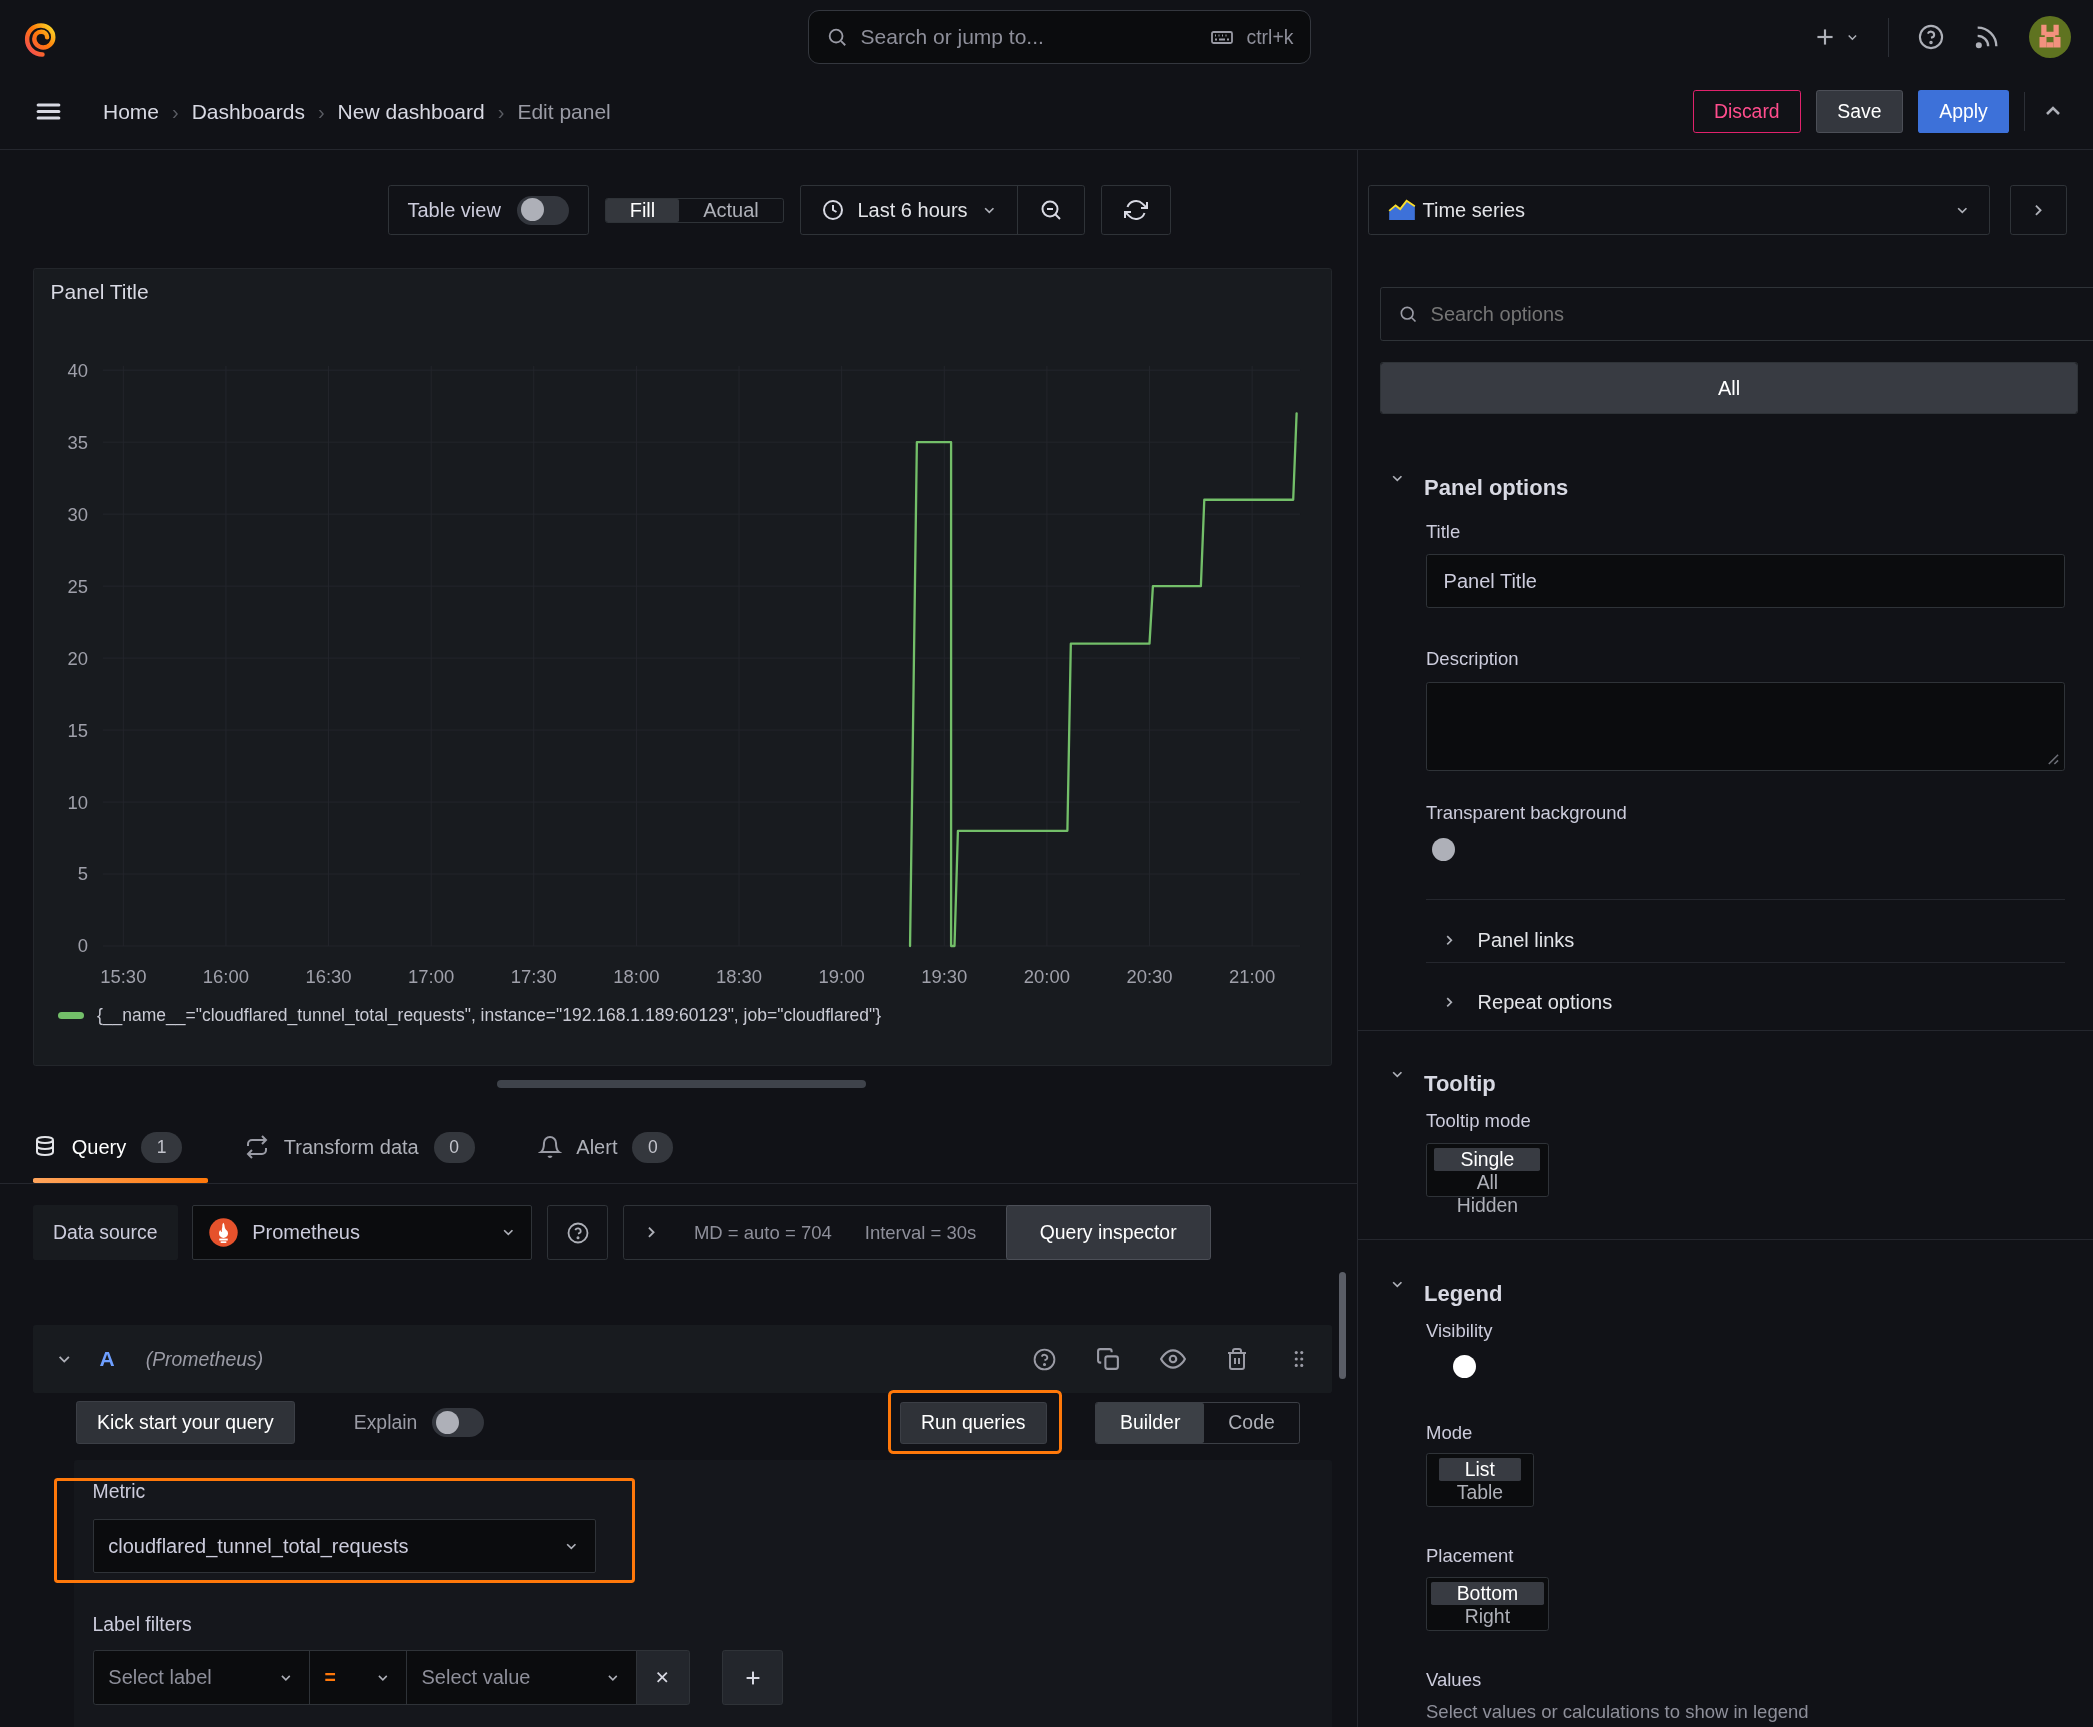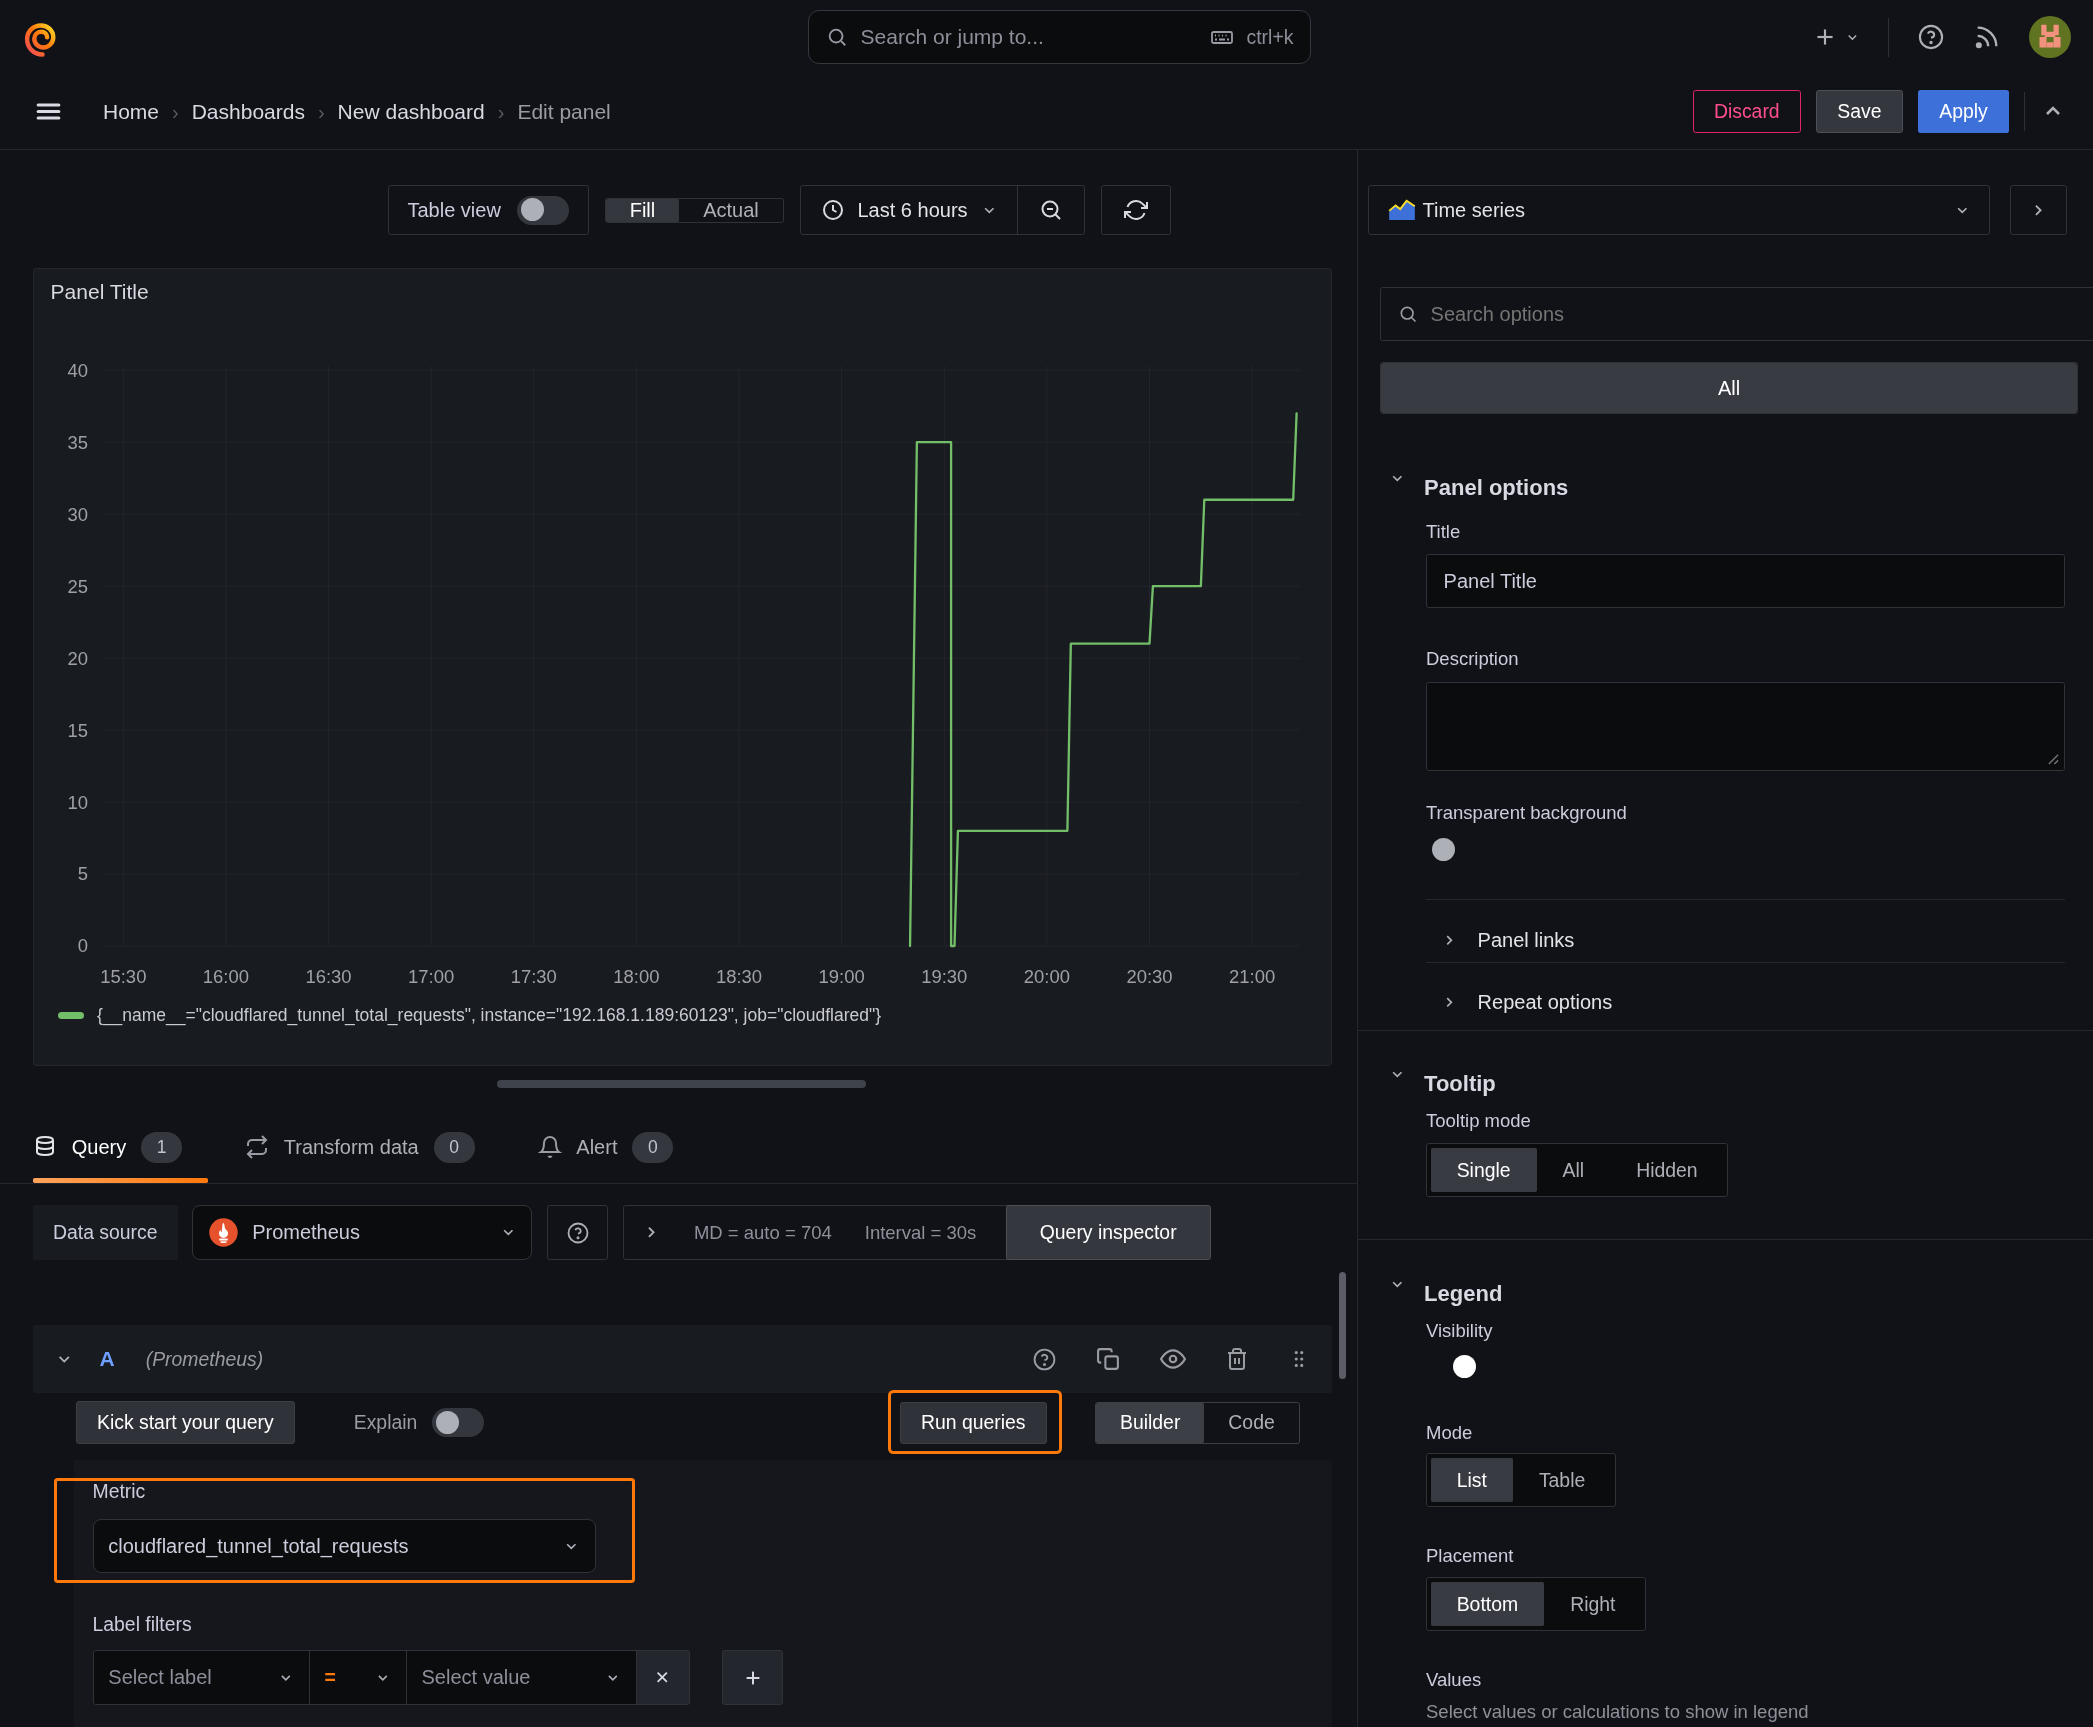--- a/index.html
+++ b/index.html
@@ -58,21 +58,21 @@
   .tab .lab { font-size:20px; color:#aeb0b8; }
   .tab.active .lab { color:#fff; }
   .tab.active .ico { color:#e3e4e8; }
   .tab.active::after { content:""; position:absolute; left:0; right:0; bottom:0; height:4.6px; border-radius:1.8px;
     background:linear-gradient(90deg,#ffa45c,#ff780a); }
   .badge { min-width:41px; height:31px; border-radius:15.7px; background:#34373d; color:#c3c4cc; font-size:17.5px;
     display:inline-flex; align-items:center; justify-content:center; padding:0 11px; }
 
   
   .chip { height:55px; background:#181b1f; border-radius:2.8px; display:flex; align-items:center; padding:0 20px; font-size:19.4px; color:#ccccdc; }
-  .dropdown { height:55px; background:#0b0c0e; border:0.9px solid #2f3338; border-radius:8px; display:flex; align-items:center; padding:0 14.8px; gap:13px; cursor:pointer; }
+  .dropdown { height:55px; background:#0b0c0e; border:0.9px solid #2f3338; border-radius:2px; display:flex; align-items:center; padding:0 14.8px; gap:13px; cursor:pointer; }
   .dd-text { font-size:20px; color:#ccccdc; }
   .placeholder { color:#8e8f9a; }
   .stats-box { height:55px; border:0.9px solid #2f3338; border-radius:2.8px; display:flex; align-items:center; gap:33px; padding:0 18.5px; font-size:18.5px; color:#8e8f9a; }
 
   .query-head { position:absolute; left:33px; top:1325px; width:1299px; height:68px; background:#181b1f; border-radius:2.8px;
     display:flex; align-items:center; padding:0 22px; }
   .q-letter { color:#6e9fff; font-size:21px; font-weight:bold; margin:0 31px 0 26px; }
   .q-ds { font-style:italic; color:#9a9ba5; font-size:19.4px; }
   .head-icons { margin-left:auto; display:flex; align-items:center; gap:39px; }
 
@@ -84,21 +84,21 @@
   .join-group > .x-seg { background:#23262c; border-radius:0 2.8px 2.8px 0; padding:0 16.6px; }
   .plus-btn { width:61px; height:55px; background:#23262c; border:0.9px solid #2f3338; border-radius:2.8px; display:flex; align-items:center; justify-content:center; }
 
   .hl-box { position:absolute; border:3.7px solid #ff780a; border-radius:5.5px; pointer-events:none; z-index:40; }
 
   
   .optpane { position:absolute; left:1357px; top:150px; width:736px; height:1578px; border-left:0.9px solid #25272e; background:#111217; }
   .opt-input { background:#0b0c0e; border:0.9px solid #2f3338; border-radius:2.8px; color:#ccccdc; font-size:20px; }
   .sec-head { font-size:22px; font-weight:600; color:#d8d9e3;margin-top:20px; }
   .sub-label { font-size:18.5px; color:#ccccdc; }
-  .radio-group { display:inline-flex; align-items:center; background:#0b0c0e; border:0.9px solid #2f3338; border-radius:2.8px; padding:3.7px; height:54px; }
+  .radio-group { display:inline-flex; align-items:center; background:#0b0c0e; border:0.9px solid #2f3338; border-radius:2.8px; padding:3.7px; height:54px;flex-direction:column; }
   .radio-item { height:100%; display:flex; align-items:center; padding:0 26px; font-size:19.4px; color:#aeb0b8; border-radius:1.8px; cursor:pointer; white-space:nowrap; }
   .radio-item.sel { background:#383b42; color:#fff; font-weight:500; }
   .divider { position:absolute; height:0.9px; background:#25272e; }
   svg { display:block; }
 </style>
 </head>
 <body>
 
 <div class="app">
 

